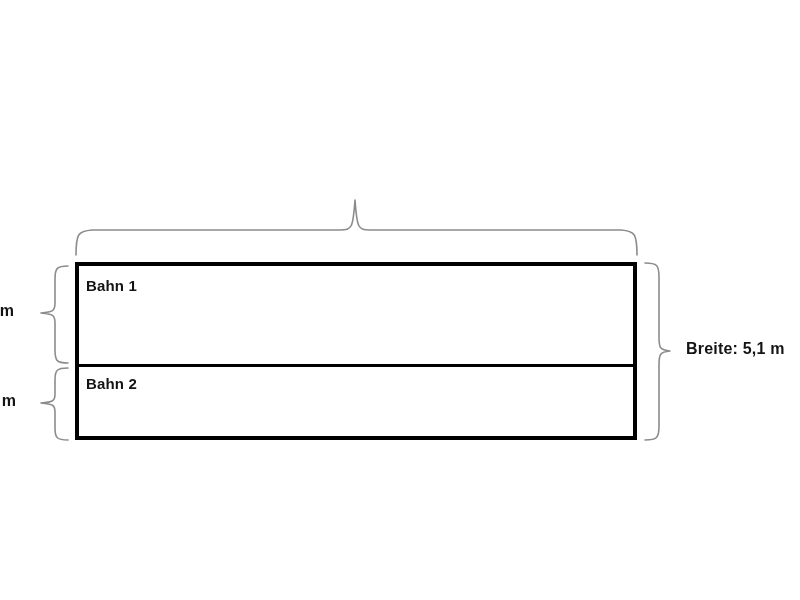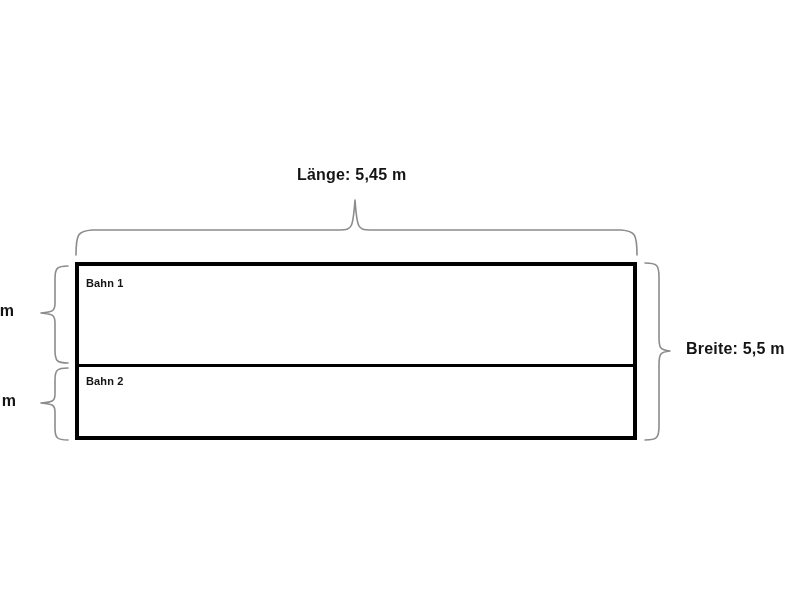--- a/index.html
+++ b/index.html
@@ -32,21 +32,21 @@
   .lane-divider {
     position: absolute;
     left: 75px;
     top: 364px;
     width: 562px;
     height: 3px;
     background: #000000;
   }
   .lane-label {
     position: absolute;
-    font-size: 11px;
+    font-size: 15px;
     font-weight: bold;
     color: #141414;
     letter-spacing: 0.15px;
     white-space: nowrap;
   }
   .lane-label.lane1 { left: 86px; top: 277px; }
   .lane-label.lane2 { left: 86px; top: 375px; }
 
   
   .dim-label {
@@ -119,21 +119,20 @@
 
     <path class="brace-path" d="M 68,368
              C 57,368 55,370 55,380
              L 55,394
              C 55,401 53,402 41,403
              C 53,404 55,405 55,412
              L 55,428
              C 55,438 57,440 68,440"></path>
   </svg>
 
-  <span class="dim-label top">Länge: 5,45 m</span>
 
-  <span class="dim-label right">Breite: 5,5 m</span>
+  <span class="dim-label right">Breite: 5,1 m</span>
 
   <span class="dim-label left-upper">2 m</span>
 
   <span class="dim-label left-lower">4 m</span>
 
 </div>
 
 </body></html>

